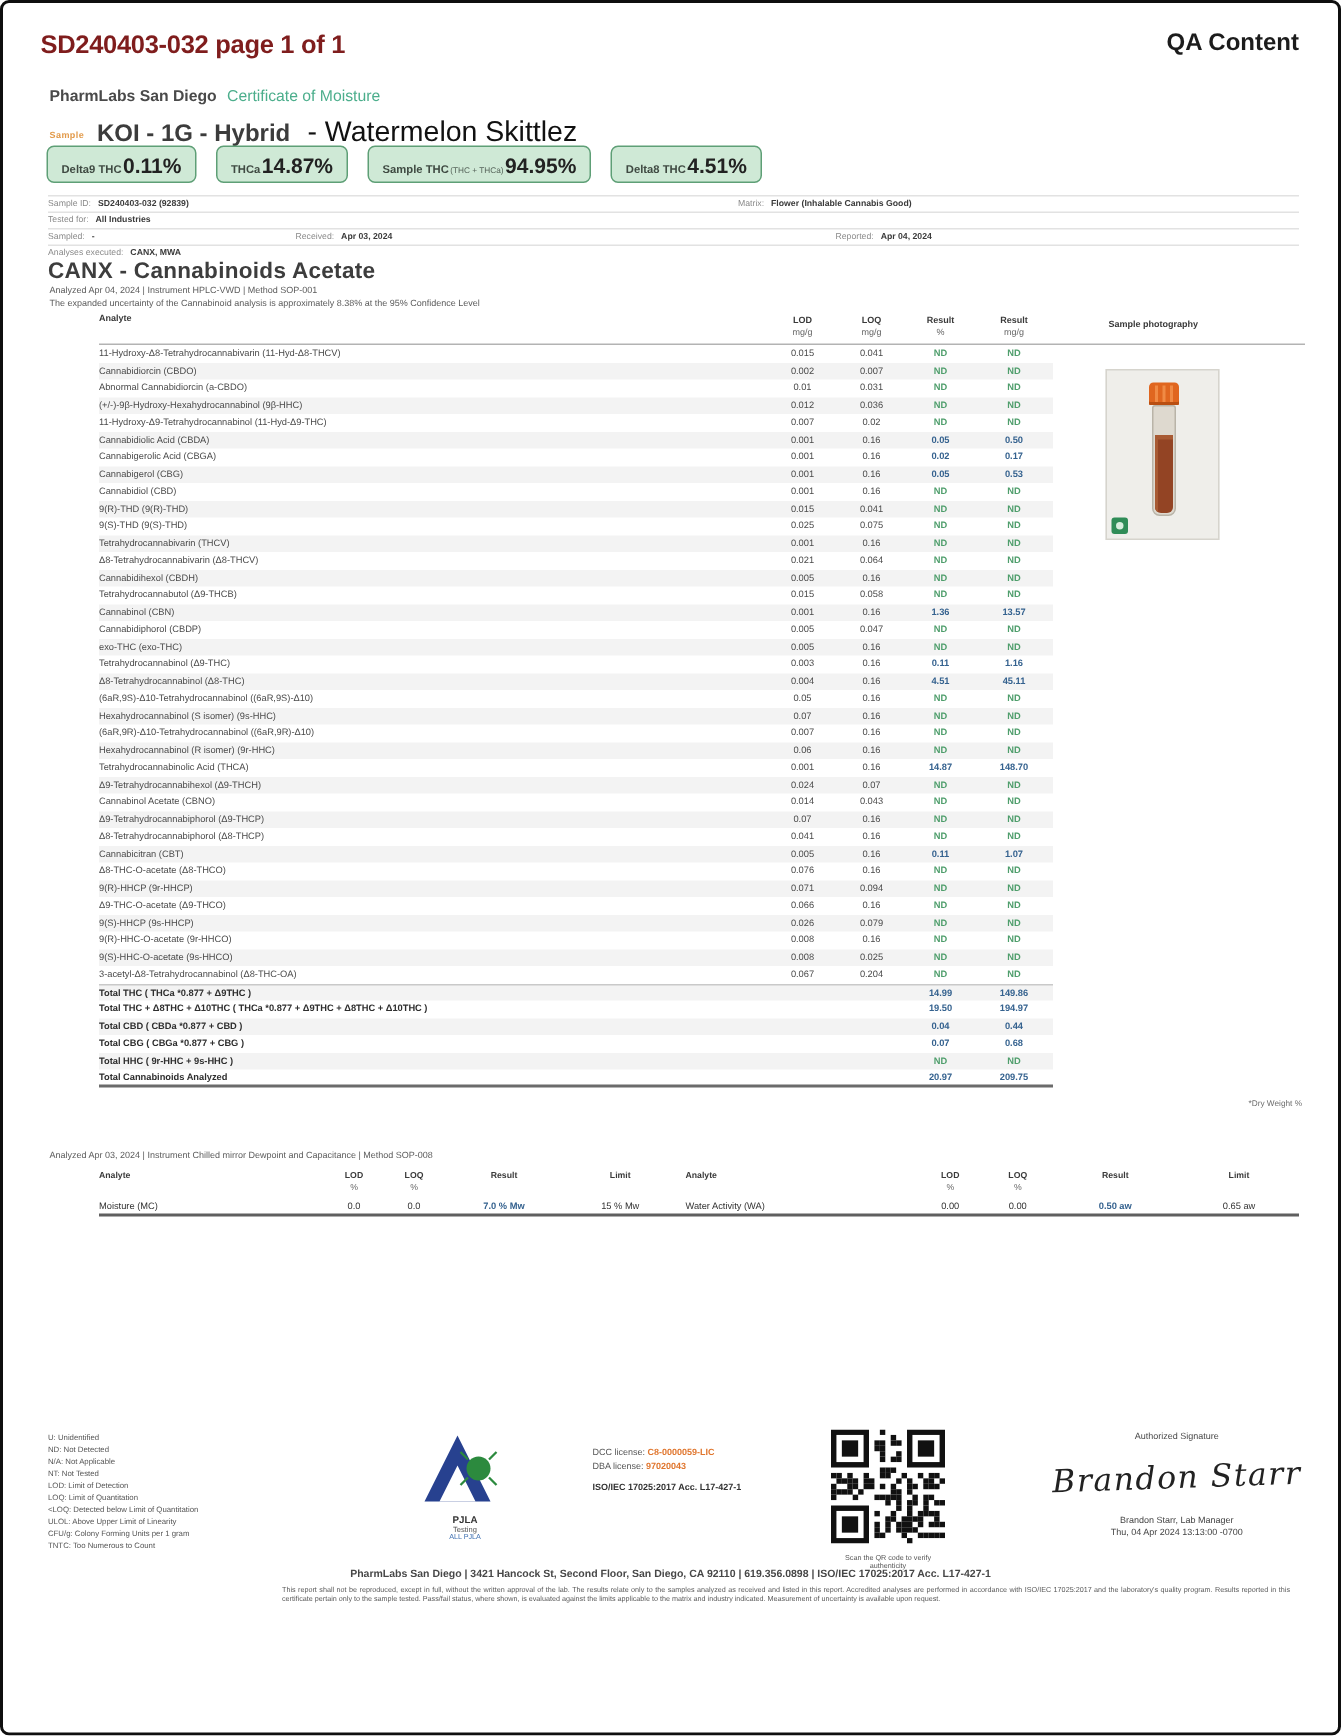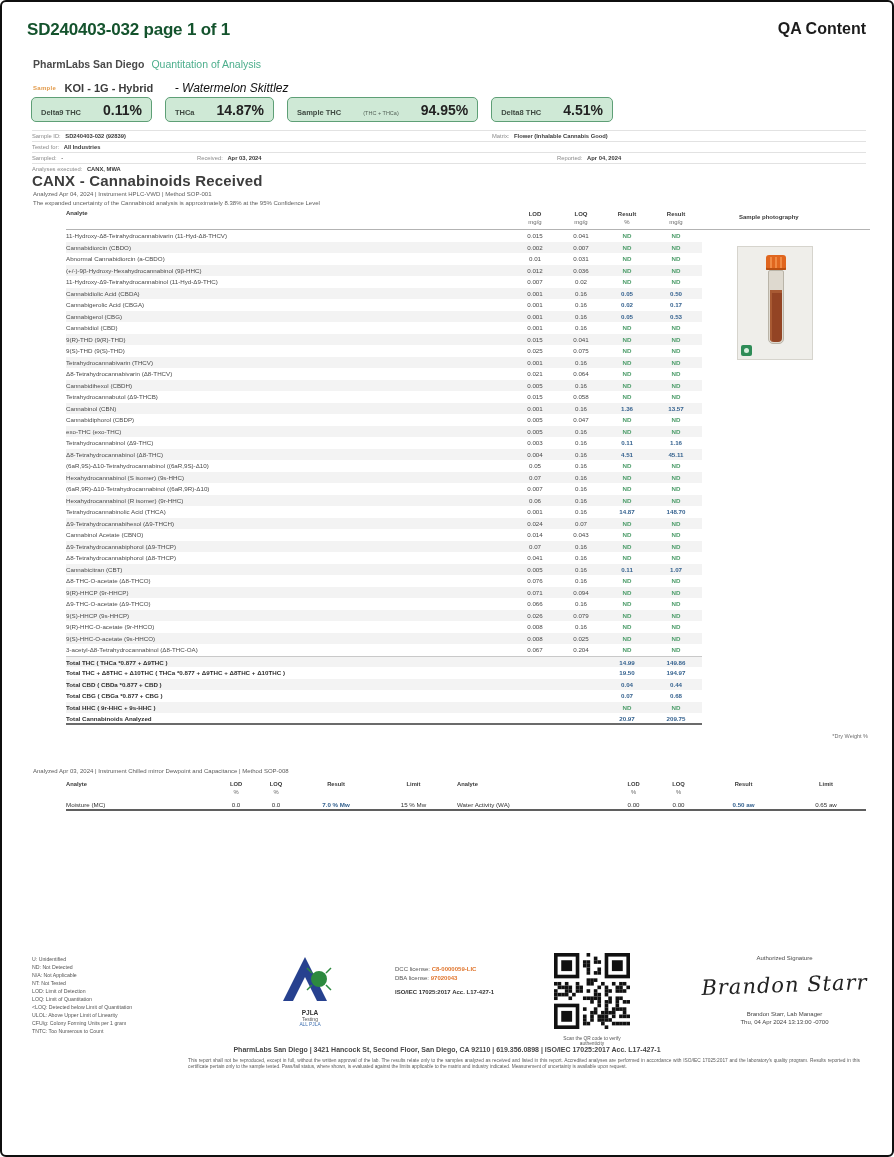--- a/index.html
+++ b/index.html
@@ -2,40 +2,40 @@
 <html><head>
 <meta charset="utf-8">
 <style>
   * { margin:0; padding:0; box-sizing:border-box; }
   html,body { background:#fff; }
   body { font-family:"Liberation Sans","DejaVu Sans",sans-serif; color:#333; }
   #page { position:relative; width:894px; height:1157px; background:#fff;
           border:2px solid #0f0f0f; border-radius:6px; overflow:hidden; }
 
   
-  .doc-id { position:absolute; left:25px; top:18px; font-size:17px; font-weight:bold; color:#14532d; letter-spacing:-0.2px; }
+  .doc-id { position:absolute; left:25px; top:18px; font-size:17px; font-weight:bold; color:#7f1d1d; letter-spacing:-0.2px; }
   .qa { position:absolute; right:26px; top:18px; font-size:16px; font-weight:bold; color:#1c1c1c; }
   .lab-line { position:absolute; left:31px; top:56px; font-size:10.5px; }
   .lab-line .lab { font-weight:bold; color:#4a4a4a; }
   .lab-line .cert { color:#4cae8c; margin-left:4px; }
   .sample-line { position:absolute; left:31px; top:76px; }
   .sample-tag { font-size:6px; color:#e29a4a; font-weight:bold; letter-spacing:0.3px; margin-right:4px; vertical-align:2px; }
-  .sample-name { font-size:11px; font-weight:bold; color:#3c3c3c; }
-  .sample-strain { font-size:12px; color:#111; margin-left:17px;font-style:italic; }
+  .sample-name { font-size:16px; font-weight:bold; color:#3c3c3c; }
+  .sample-strain { font-size:19px; color:#111; margin-left:7px; }
 
   
   .brand { position:absolute; left:668px; top:50px; display:flex; align-items:center; }
   .brand-text { font-size:21px; margin-left:3px; letter-spacing:-0.3px; }
   .brand-text .sd { color:#4aa04d; font-weight:bold; }
   .brand-text .ph { color:#2d9a92; font-weight:bold; }
   .brand-text .lb { color:#3f8fd2; }
 
   
   .badges { position:absolute; left:29px; top:95px; display:flex; gap:13px; }
-  .badge { background:#cfe9d6; border:1.5px solid #5e9f76; border-radius:5px; padding:4px 9px 3px 9px; display:flex; align-items:baseline; gap:22px; }
+  .badge { background:#cfe9d6; border:1.5px solid #5e9f76; border-radius:5px; padding:4px 9px 3px 9px; display:flex; align-items:baseline; gap:1px; }
   .badge .bl { font-size:7.5px; color:#3f4a42; font-weight:bold; }
   .badge .bs { font-size:5.5px; color:#56645a; }
   .badge .bv { font-size:14px; color:#222; font-weight:bold; }
 
   
   .meta { position:absolute; left:30px; top:128px; width:834px; font-size:5.8px; }
   .mrow { position:relative; height:11px; line-height:11px; border-top:1px solid #e2e2e2; }
   .mrow:last-child { border-bottom:0; }
   .mlabel { color:#8a8a8a; }
   .mval { color:#3a3a3a; font-weight:bold; margin-left:3px; }
@@ -109,21 +109,21 @@
 </head>
 <body>
 
 <div id="page">
 
   <div class="doc-id">SD240403-032 page 1 of 1</div>
   <div class="qa">QA Content</div>
 
   <div class="lab-line">
     <span class="lab">PharmLabs San Diego</span>
-    <span class="cert">Quantitation of Analysis</span>
+    <span class="cert">Certificate of Moisture</span>
   </div>
 
   <div class="sample-line">
     <span class="sample-tag">Sample</span>
     <span class="sample-name">KOI - 1G - Hybrid</span>
     <span class="sample-strain">-  Watermelon Skittlez</span>
   </div>
 
 
   <div class="badges">
@@ -170,21 +170,21 @@
         <span class="mlabel">Reported:</span>
         <span class="mval">Apr 04, 2024</span>
       </span>
     </div>
     <div class="mrow">
       <span class="mlabel">Analyses executed:</span>
       <span class="mval">CANX, MWA</span>
     </div>
   </div>
 
-  <div class="sec-title" style="top:170px; font-size:15px;">CANX - Cannabinoids Received</div>
+  <div class="sec-title" style="top:170px; font-size:15px;">CANX - Cannabinoids Acetate</div>
   <div class="sub-line" style="top:189px;">Analyzed Apr 04, 2024   |   Instrument HPLC-VWD   |   Method SOP-001</div>
   <div class="sub-line" style="top:198px;">The expanded uncertainty of the Cannabinoid analysis is approximately 8.38% at the 95% Confidence Level</div>
 
   <div class="canx-head">
     <span class="hname">Analyte</span>
     <span class="hc"><span>LOD</span><br><span style="font-weight:normal;color:#666;">mg/g</span></span>
     <span class="hc"><span>LOQ</span><br><span style="font-weight:normal;color:#666;">mg/g</span></span>
     <span class="hc"><span>Result</span><br><span style="font-weight:normal;color:#666;">%</span></span>
     <span class="hc last"><span>Result</span><br><span style="font-weight:normal;color:#666;">mg/g</span></span>
   </div>

